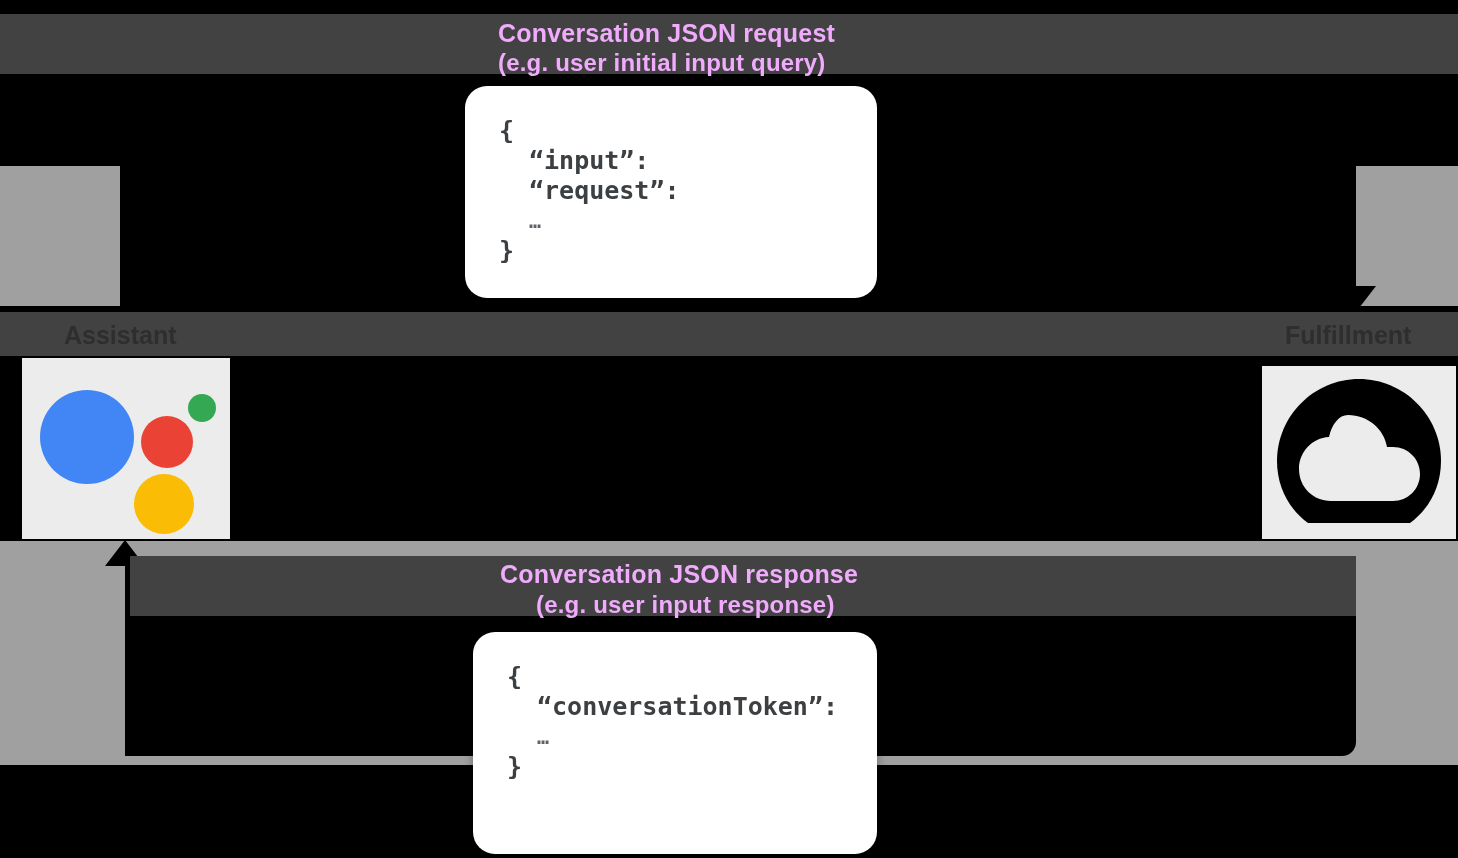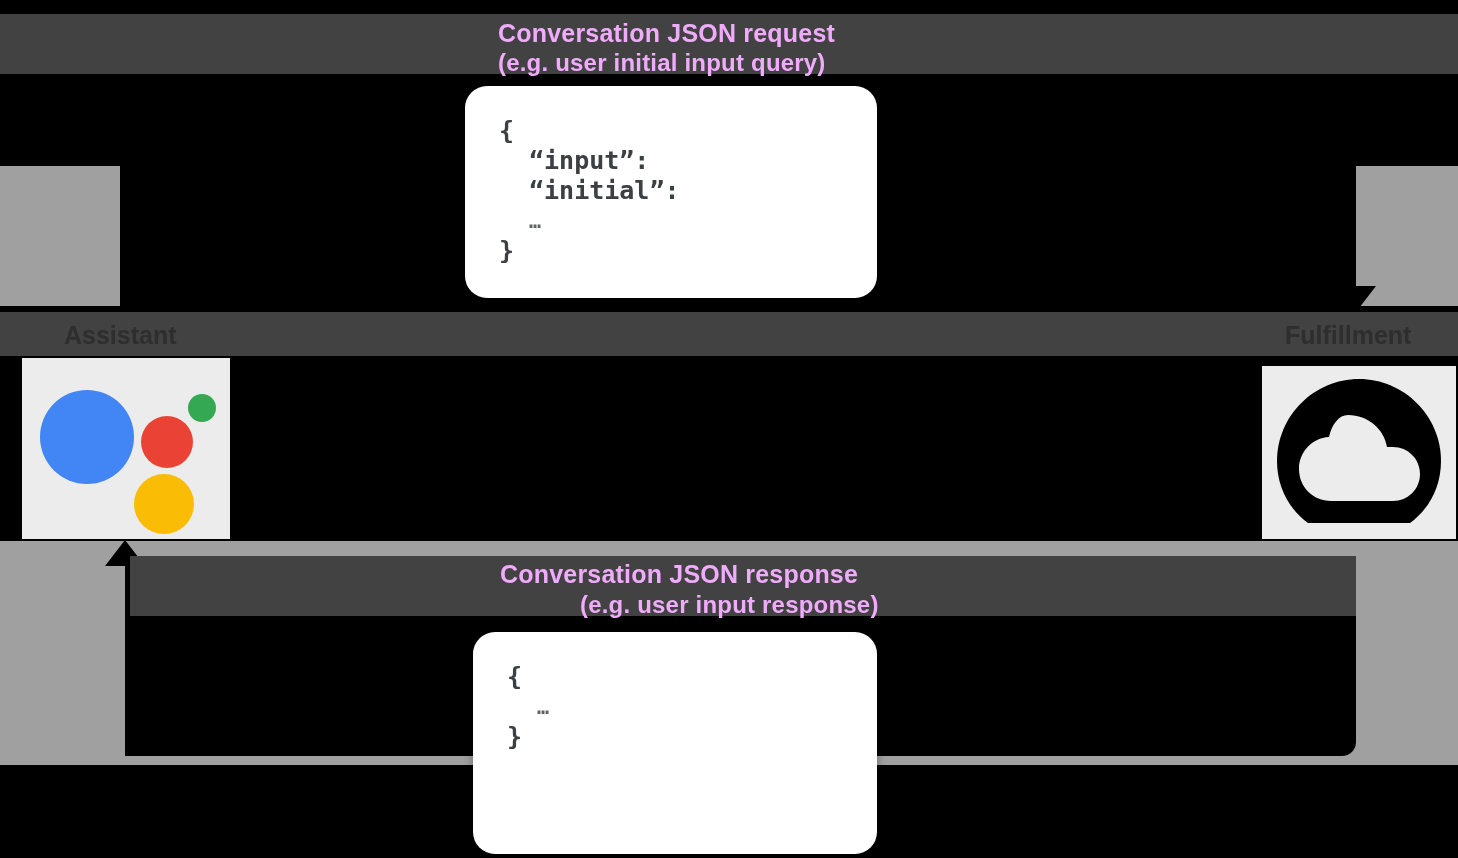--- a/index.html
+++ b/index.html
@@ -109,21 +109,21 @@
 
   <div class="abs arrow-shaft" style="left:120px; top:166px; width:1236px; height:120px; border-radius:0 14px 0 0;"></div>
 
   <div class="abs band-grey" style="left:1356px; top:166px; width:102px; height:140px;"></div>
 
   <div class="abs arrow-head-down" style="left:1336px; top:286px;"></div>
 
   <div class="abs json-card" style="left:465px; top:86px; width:412px; height:212px;">
     <div class="json-line">{</div>
     <div class="json-line indent">“input”:</div>
-    <div class="json-line indent">“initial”:</div>
+    <div class="json-line indent">“request”:</div>
     <div class="json-line indent ellipsis">…</div>
     <div class="json-line">}</div>
   </div>
 
   <div class="abs band-dark" style="left:0px; top:312px; width:1458px; height:44px;"></div>
 
   <div class="abs node-label" style="left:64px; top:320px;">Assistant</div>
   <div class="abs node-label" style="left:1285px; top:320px;">Fulfillment</div>
 
   <div class="abs logo-tile" style="left:22px; top:358px; width:208px; height:181px;">
@@ -146,21 +146,22 @@
 
   <div class="abs band-grey" style="left:0px; top:541px; width:1458px; height:224px;"></div>
 
   <div class="abs arrow-shaft" style="left:125px; top:566px; width:1231px; height:190px; border-radius:0 0 14px 0;"></div>
 
   <div class="abs arrow-head-up" style="left:105px; top:540px;"></div>
 
   <div class="abs band-dark" style="left:130px; top:556px; width:1226px; height:60px;"></div>
 
   <div class="abs bar-label" style="left:500px; top:559px;">Conversation JSON response</div>
-  <div class="abs bar-label sub" style="left:536px; top:590px;margin-left:44px;">(e.g. user input response)</div>
+  <div class="abs bar-label sub" style="left:536px; top:590px;">(e.g. user input response)</div>
 
   <div class="abs json-card" style="left:473px; top:632px; width:404px; height:222px;">
     <div class="json-line">{</div>
+    <div class="json-line indent">“conversationToken”:</div>
     <div class="json-line indent ellipsis">…</div>
     <div class="json-line">}</div>
   </div>
 
 </div>
 
 </body></html>

